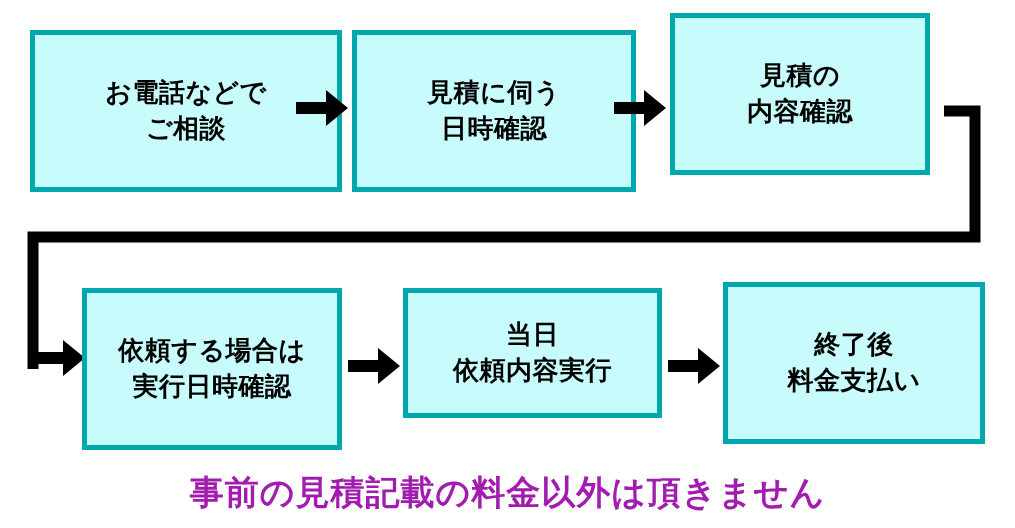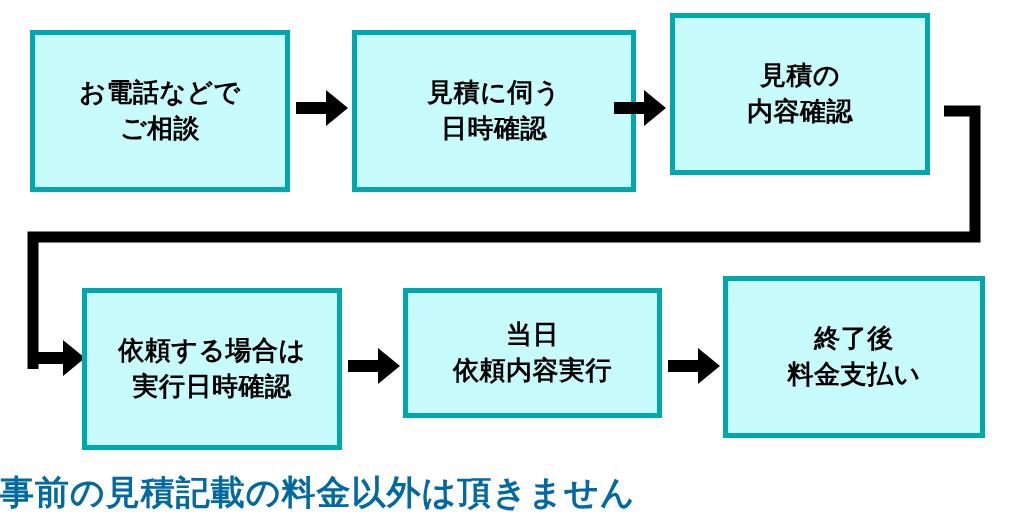--- a/index.html
+++ b/index.html
@@ -29,27 +29,27 @@
   }
   .node .label {
     font-size: 26px;
     font-weight: bold;
     color: #000000;
     line-height: 1.38;
     letter-spacing: 0.5px;
     white-space: pre-line;
   }
   
-  #node-1 { left: 30px;  top: 30px;  width: 260px; height: 162px; }
+  #node-1 { left: 30px;  top: 30px;  width: 312px; height: 162px; }
   #node-2 { left: 352px; top: 30px;  width: 284px; height: 162px; }
   #node-3 { left: 670px; top: 13px;  width: 260px; height: 162px; }
   
   #node-4 { left: 82px;  top: 288px; width: 260px; height: 162px; }
   #node-5 { left: 403px; top: 288px; width: 259px; height: 130px; }
-  #node-6 { left: 723px; top: 276px; width: 262px; height: 162px; }
+  #node-6 { left: 723px; top: 282px; width: 262px; height: 162px; }
 
   .arrow {
     position: absolute;
     width: 52px;
     height: 44px;
   }
   #arrow-1 { left: 296px; top: 86px; }
   #arrow-2 { left: 614px; top: 86px; }
   #arrow-3 { left: 348px; top: 344px; }
   #arrow-4 { left: 668px; top: 344px; }
@@ -61,24 +61,24 @@
     width: 1015px;
     height: 528px;
     pointer-events: none;
   }
 
   #caption {
     position: absolute;
     left: 0;
     top: 470px;
     width: 1015px;
-    text-align: left;
+    text-align: center;
     font-size: 34px;
     font-weight: bold;
-    color: #0369a1;
+    color: #a21caf;
     letter-spacing: 1px;
   }
 </style>
 </head>
 <body>
 
 <div id="canvas">
 
   <div class="node" id="node-1">
     <span class="label">お電話などで

